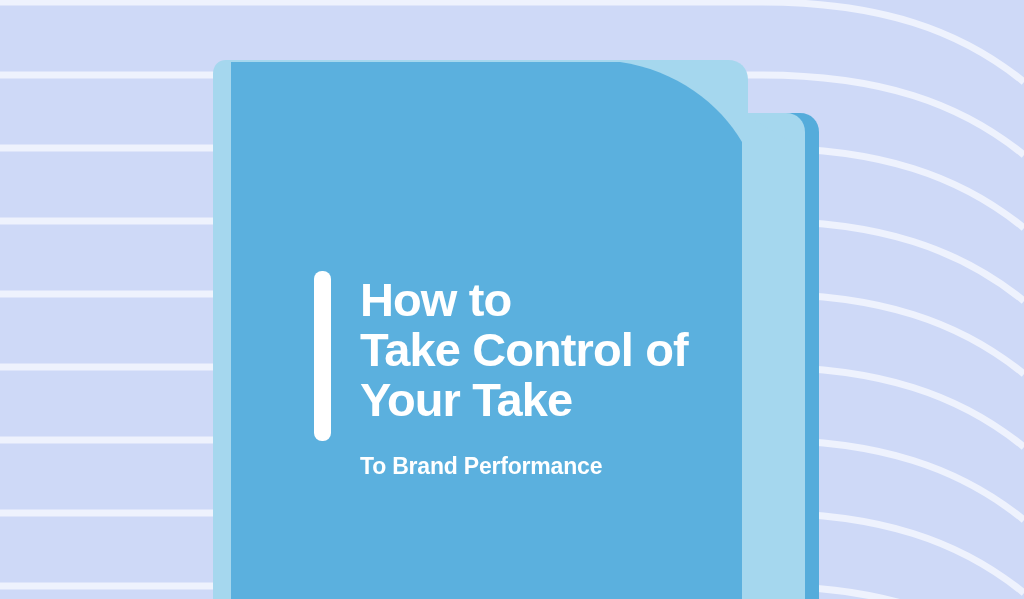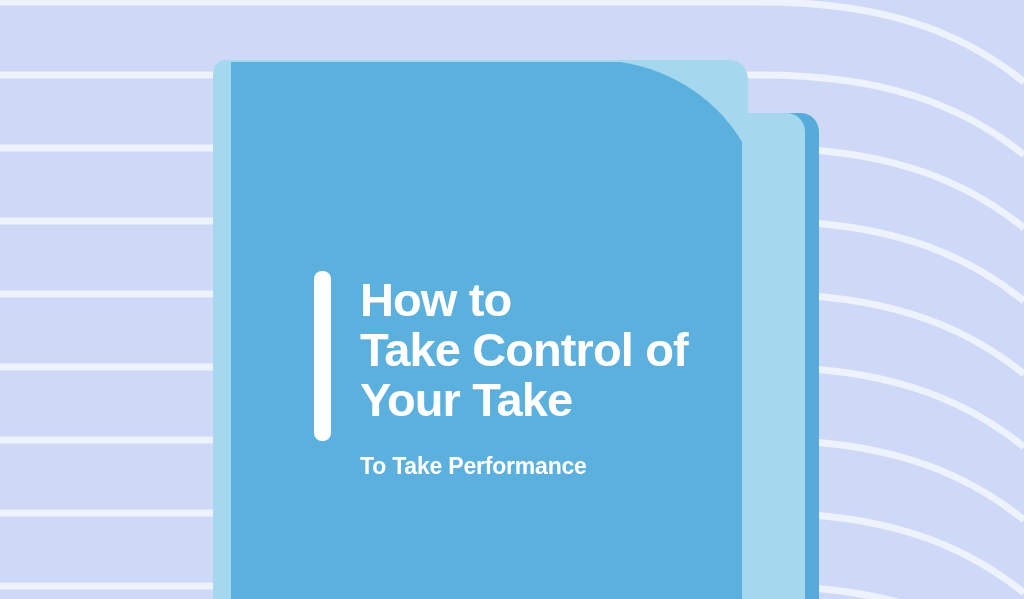--- a/index.html
+++ b/index.html
@@ -116,16 +116,16 @@
 
   <div id="content">
     <div class="accent-bar"></div>
 
     <div class="title-block">
       <span class="title-line">How to</span>
       <span class="title-line">Take Control of</span>
       <span class="title-line">Your Take</span>
     </div>
 
-    <div class="subtitle">To Take Performance</div>
+    <div class="subtitle">To Brand Performance</div>
   </div>
 
 </div>
 
 </body></html>

